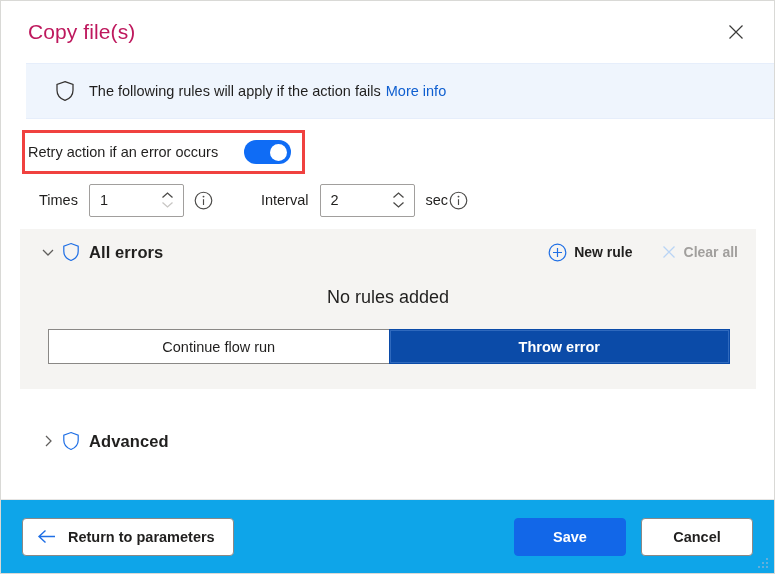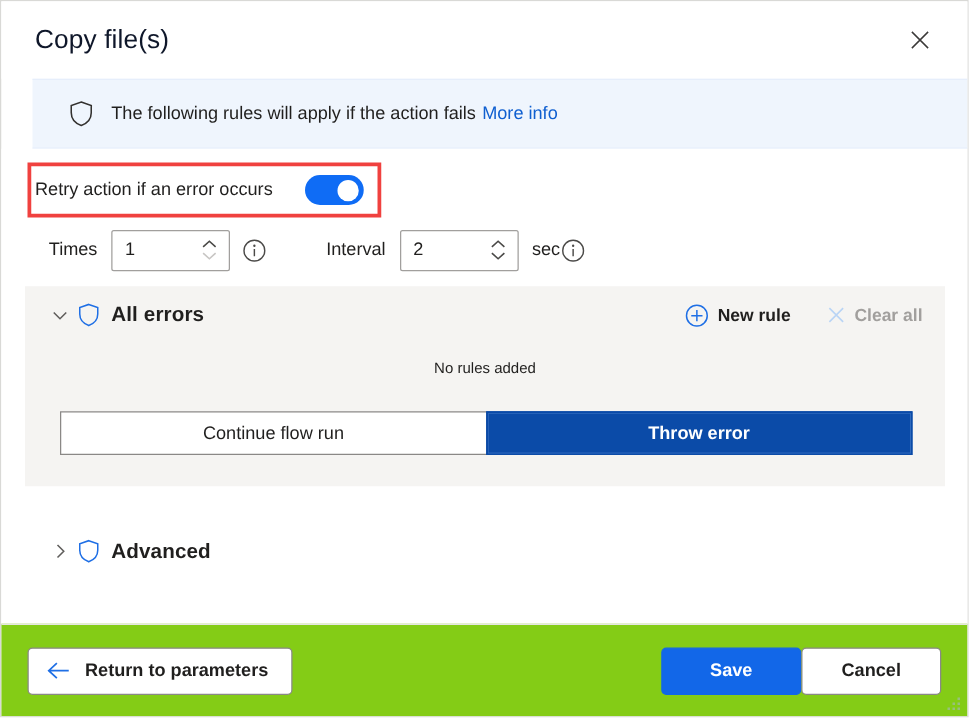--- a/index.html
+++ b/index.html
@@ -28,21 +28,21 @@
     height: 62px;
     flex: 0 0 62px;
     display: flex;
     align-items: center;
     padding: 0 18px 0 27px;
     box-sizing: border-box;
     background: #ffffff;
   }
   .title-text {
     font-size: 21px;
-    color: #0f172a;
+    color: #be185d;
     letter-spacing: 0.1px;
     flex: 1 1 auto;
   }
   .close-btn {
     width: 40px;
     height: 38px;
     display: flex;
     align-items: center;
     justify-content: center;
     cursor: pointer;
@@ -229,21 +229,21 @@
     cursor: pointer;
     margin-left: 28px;
     font-weight: bold;
   }
   .act .ico { display: flex; align-items: center; margin-right: 7px; color: #1f6fe5; }
   .act.disabled { color: #a19f9d; cursor: default; }
   .act.disabled .ico { color: #b9d4f5; }
 
   .no-rules {
     text-align: center;
-    font-size: 12px;
+    font-size: 18px;
     color: #201f1e;
     margin-top: 12px;
   }
 
   .segmented {
     position: absolute;
     left: 28px;
     top: 100px;
     width: 682px;
     height: 35px;
@@ -290,21 +290,21 @@
     font-size: 16.5px;
     font-weight: bold;
     color: #201f1e;
     letter-spacing: 0.1px;
   }
 
   
   .footer {
     flex: 0 0 74px;
     border-top: 1px solid #e6e5e3;
-    background: #84cc16;
+    background: #0ea5e9;
     display: flex;
     align-items: center;
     padding: 0 21px;
     box-sizing: border-box;
     position: relative;
   }
   .btn {
     height: 38px;
     border-radius: 4px;
     display: flex;
@@ -321,20 +321,21 @@
     color: #201f1e;
     padding: 0 18px 0 14px;
   }
   .btn-return .arrow { display: flex; align-items: center; margin-right: 11px; color: #1f6fe5; }
   .spacer { flex: 1 1 auto; }
   .btn-save {
     background: #1267e8;
     border: 1px solid #1267e8;
     color: #ffffff;
     width: 112px;
+    margin-right: 15px;
   }
   .btn-cancel {
     background: #ffffff;
     border: 1px solid #8a8886;
     color: #201f1e;
     width: 112px;
   }
   .grip {
     position: absolute;
     right: 4px;

